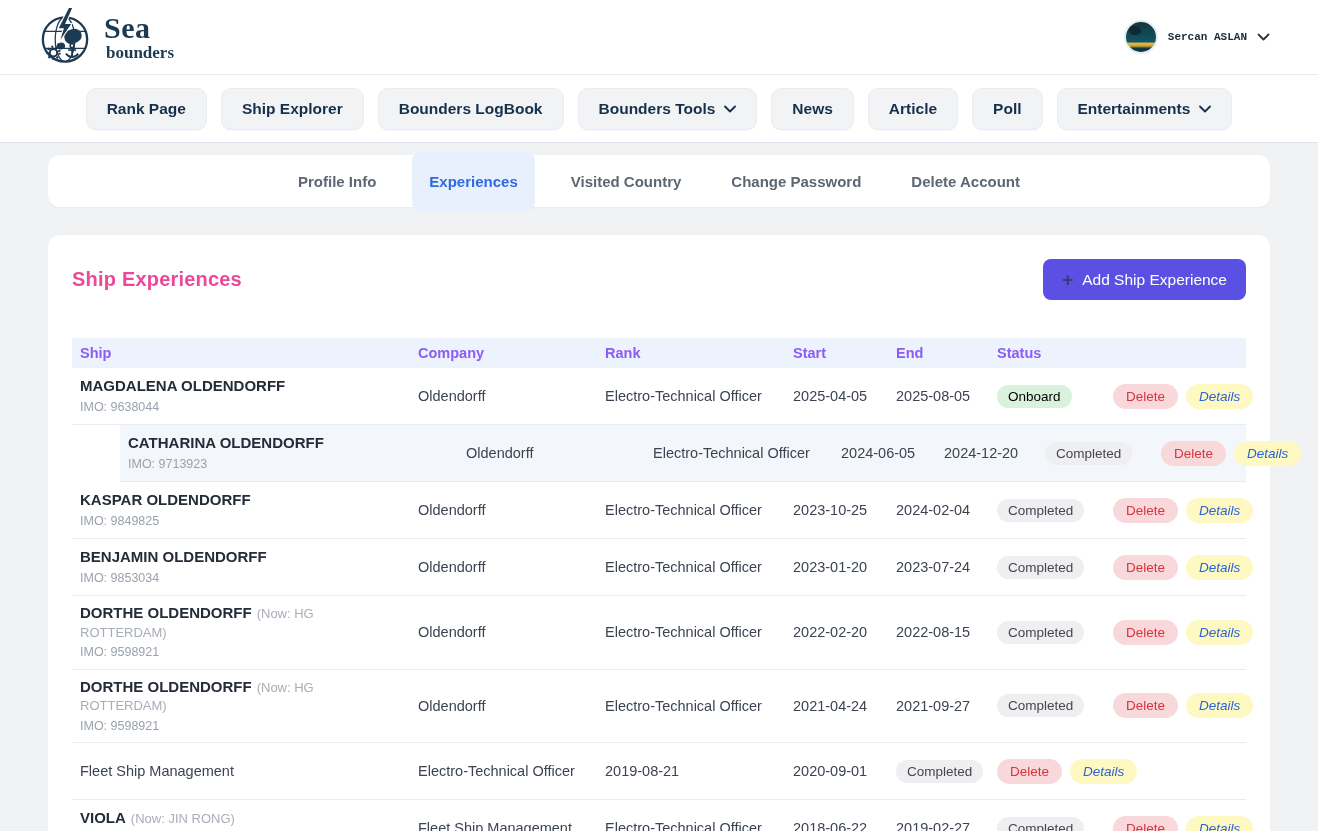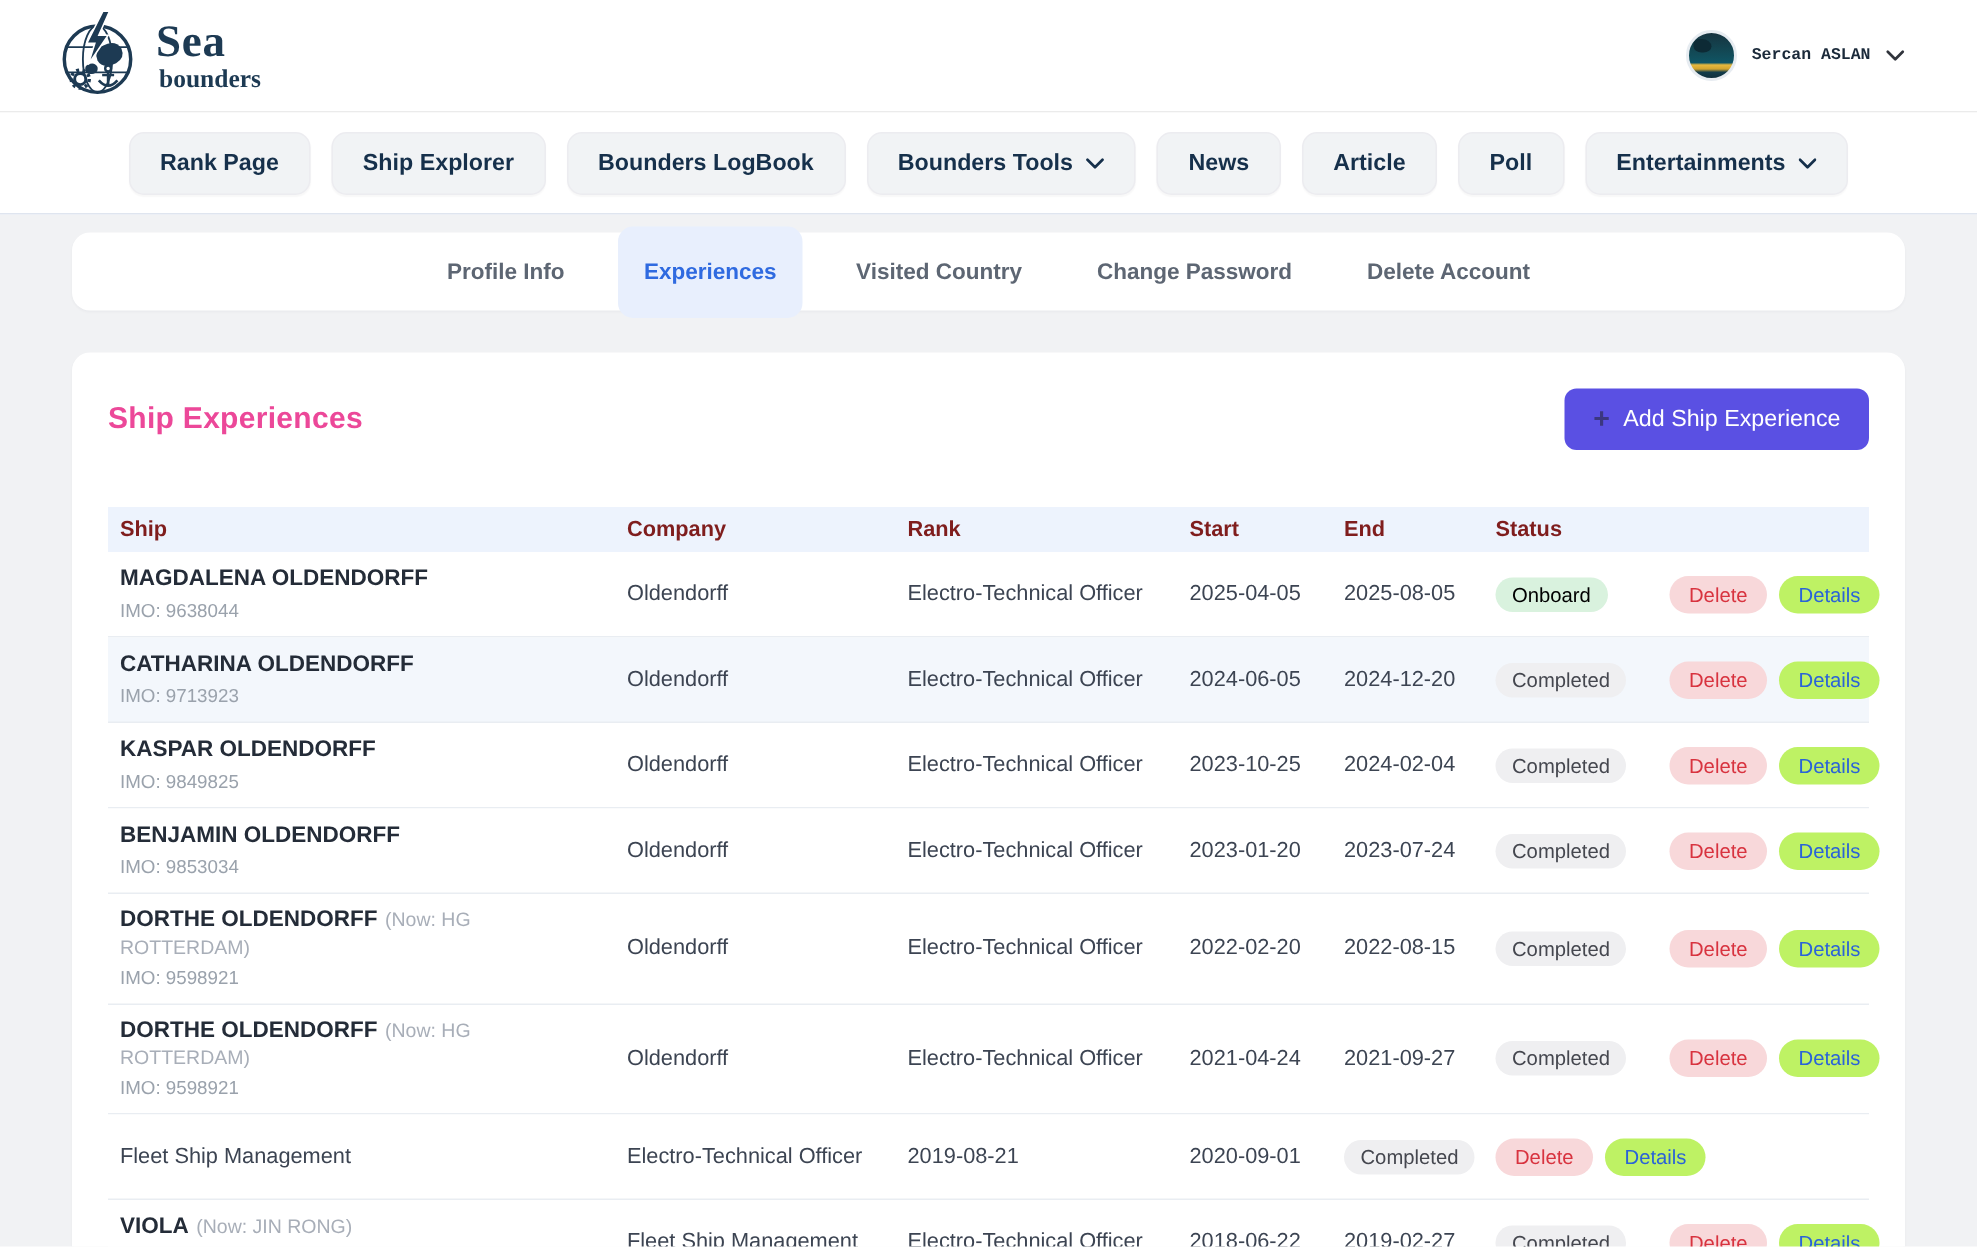--- a/index.html
+++ b/index.html
@@ -59,47 +59,47 @@
   .page-title { font-size:20px; font-weight:700; color:#ec4899; letter-spacing:.2px; }
   .add-btn {
     background:#5a50e3; color:#fff; border:none; border-radius:8px;
     padding:11px 19px; font-size:15.5px; font-weight:500; font-family:inherit;
     display:flex; align-items:center; gap:9px; cursor:pointer;
   }
   .add-btn .plus { color:rgba(35,35,48,.55); font-size:19px; font-weight:700; line-height:1; }
   
   .grid-cols { display:grid; grid-template-columns:338px 187px 188px 103px 101px 116px 1fr; }
   .thead {
-    background:#edf3fd; color:#7f1d1d; font-weight:700; font-size:14.5px;
+    background:#edf3fd; color:#8b5cf6; font-weight:700; font-size:14.5px;
     align-items:center;
     margin-top:38px;
   }
   .thead > div { padding:7px 8px; }
   .trow {
     min-height:57px; align-items:center; border-bottom:1px solid #e9edf2;
     background:#fff;
   }
-  .trow.row-tinted { background:#f3f7fc; }
+  .trow.row-tinted { background:#f3f7fc;margin-left:48px; }
   .trow > div { padding:8px 8px; font-size:14.5px; color:#3c4452; }
   .ship-cell { line-height:1.25; }
   .ship-name { font-size:15px; font-weight:700; color:#242c38; }
   .ship-now { font-size:13px; color:#a8aeb8; font-weight:400; margin-left:5px; }
   .ship-imo { font-size:12.5px; color:#9aa2ac; margin-top:4px; }
   .badge {
     display:inline-block; padding:4px 11px; border-radius:20px; font-size:13.5px;
   }
   .badge-onboard { background:#d9f2de; color:#000000; }
   .badge-completed { background:#efeff1; color:#45474f; }
   .actions { display:flex; gap:8px; align-items:center; }
   .pill-btn {
     border:none; border-radius:20px; padding:5px 13px; font-size:13.5px;
     font-family:inherit; cursor:pointer;
   }
   .pill-delete { background:#f8d8da; color:#d8333f; }
-  .pill-details { background:#bef264; color:#2a63d8; }
+  .pill-details { background:#fef9c3; color:#2a63d8;font-style:italic; }
 </style>
 </head>
 <body>
 
 <header class="topbar">
   <div class="logo">
     <span>
       <svg width="62" height="62" viewBox="0 0 70 70" fill="none">
         <circle cx="35" cy="40" r="25" stroke="#1d3a53" stroke-width="2.6"></circle>
         <ellipse cx="35" cy="40" rx="11" ry="25" stroke="#1d3a53" stroke-width="1.4"></ellipse>

